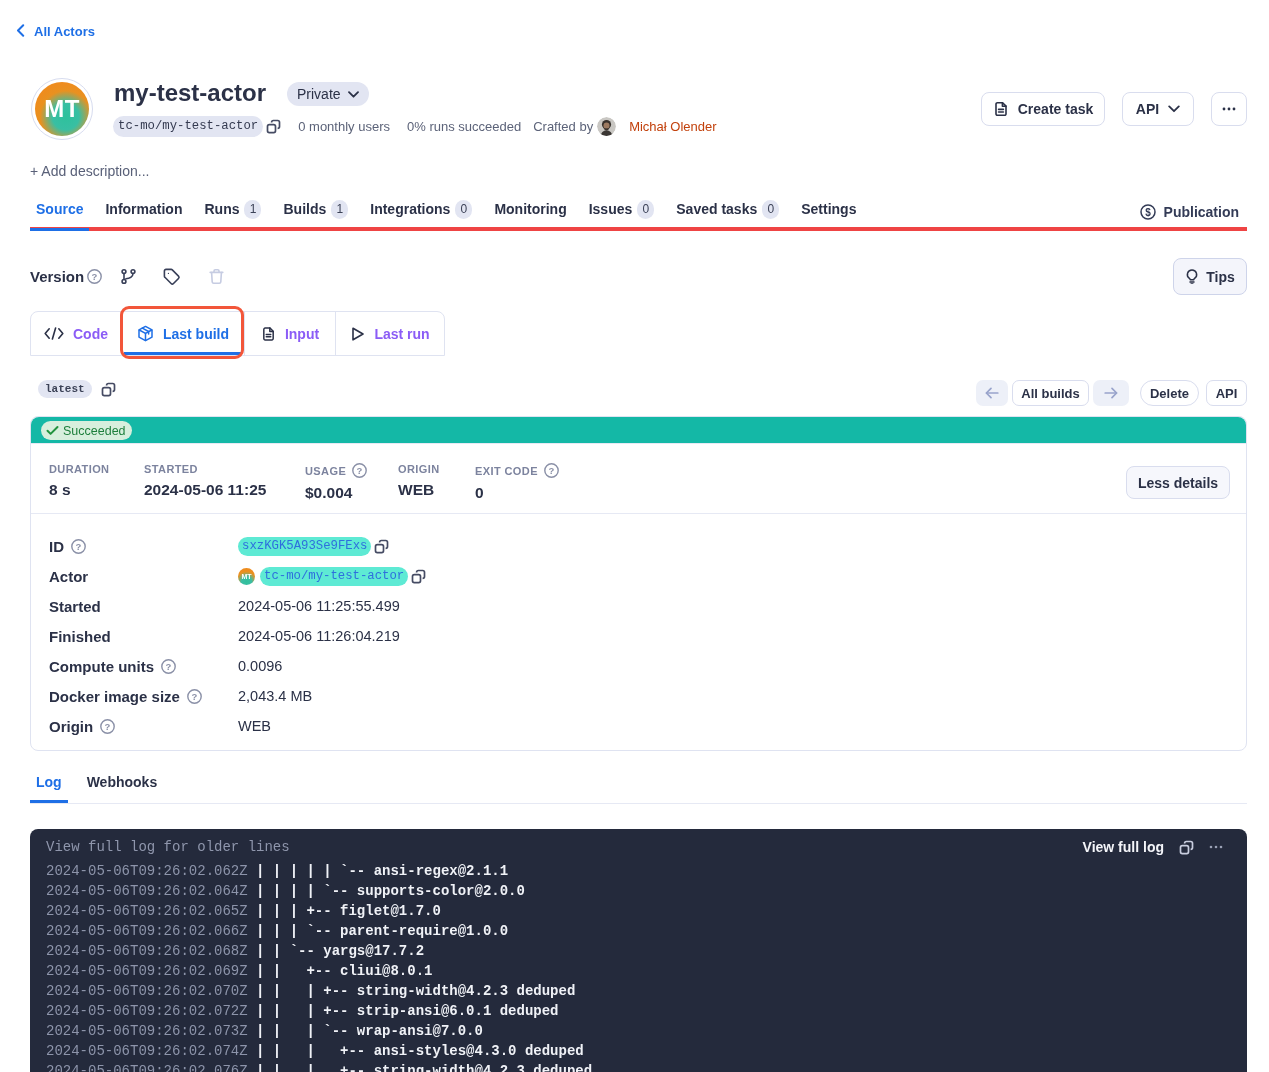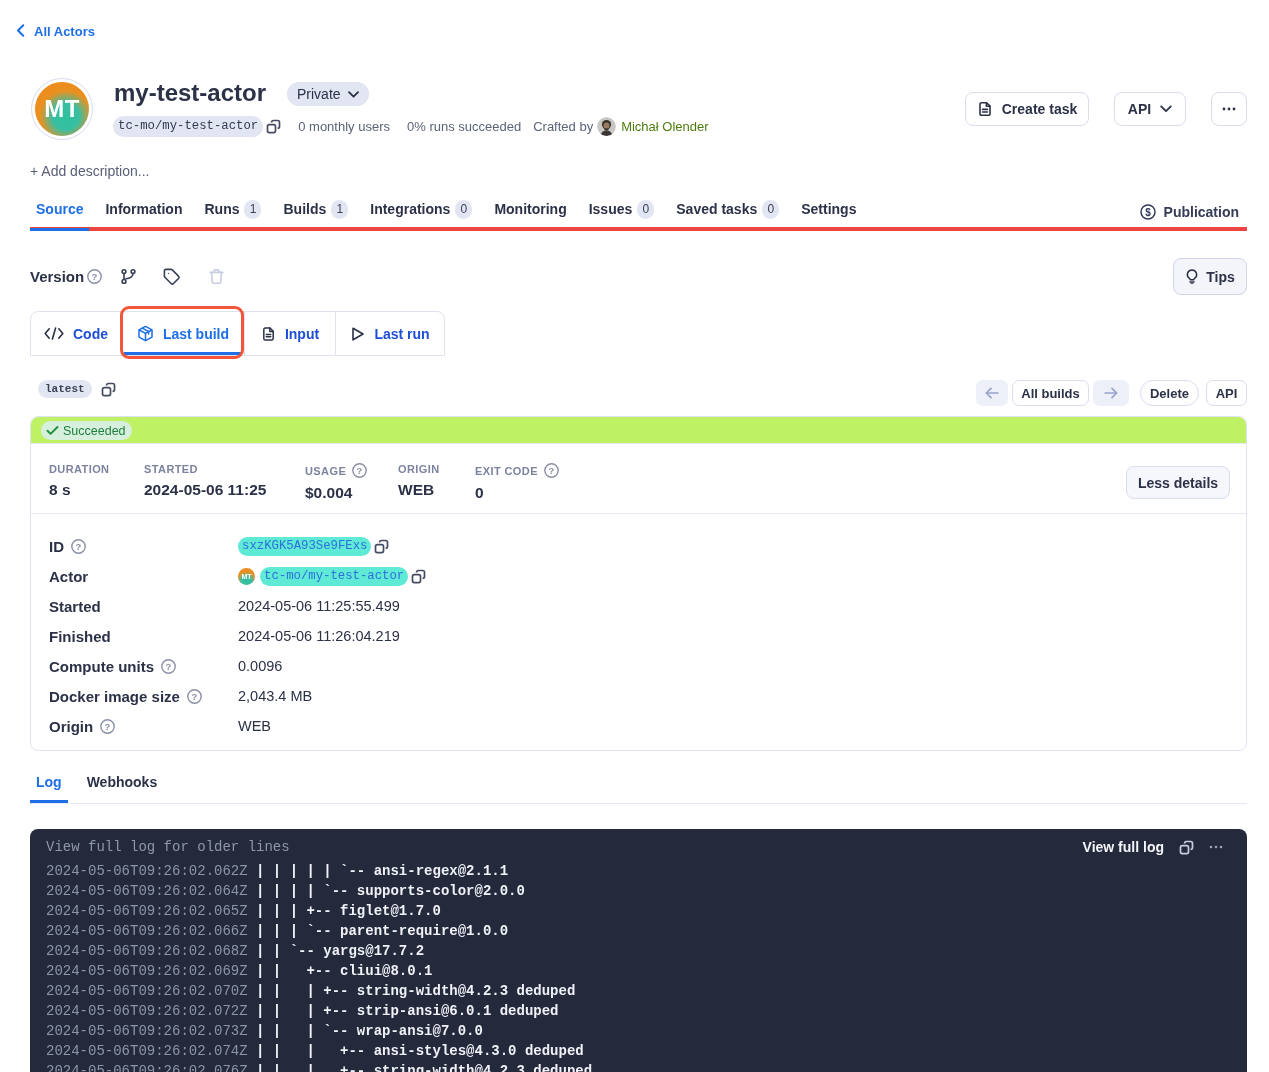--- a/index.html
+++ b/index.html
@@ -11,21 +11,21 @@
 
 .backlink { left:16px; top:24px; display:flex; align-items:flex-start; gap:9px; color:#1e6fe6; font-size:13px; font-weight:bold; }
 
 
 .avatar { left:31px; top:78px; width:62px; height:62px; border-radius:50%; border:1px solid #d7dcef; background:#fff; display:flex; align-items:center; justify-content:center; }
 .avatar-in { width:54px; height:54px; border-radius:50%; background:radial-gradient(circle 33px at 57% 64%, #2ec19c 0%, #38bfa3 40%, #e99120 78%, #ee8c1e 100%); color:#fff; font-weight:bold; font-size:24px; display:flex; align-items:center; justify-content:center; letter-spacing:.3px; }
 .title { left:114px; top:79px; font-size:24px; font-weight:bold; letter-spacing:0; }
 .privpill { left:287px; top:82px; height:24px; padding:0 10px; border-radius:12px; background:#e2e5f2; display:flex; align-items:center; gap:7px; font-size:14px; color:#2b3147; }
 .metarow { left:113px; top:115px; height:22px; display:flex; align-items:center; font-size:13px; color:#5c6379; }
 .codepill { height:21px; padding:0 5px; border-radius:11px; background:#e2e5f2; color:#343a50; font-size:12.3px; display:flex; align-items:center; font-family:"Liberation Mono",monospace; }
-.hdrbtns { right:22px; top:92px; display:flex; gap:25px; }
+.hdrbtns { right:22px; top:92px; display:flex; gap:17px; }
 .btn { height:34px; border:1px solid #d9ddee; border-radius:8px; background:#fff; display:flex; align-items:center; justify-content:center; gap:9px; font-size:14px; font-weight:bold; color:#2b3147; }
 .adddesc { left:30px; top:163px; font-size:14px; color:#596078; }
 
 
 .maintabs { left:30px; right:22px; top:194px; height:37px; border-bottom:4px solid #ef4444; display:flex; align-items:flex-start; }
 .mtab { margin-right:10px; padding:0 6px 7px 6px; height:37px; font-size:14px; font-weight:bold; color:#2b3147; display:flex; align-items:center; gap:5px; }
 .mtab .cnt { background:#e2e5f2; color:#3c4257; min-width:17px; height:19px; border-radius:10px; font-size:12px; display:flex; align-items:center; justify-content:center; padding:0 5px; font-weight:normal; }
 .mtab.active { color:#1e6fe6; box-shadow:inset 0 -3px 0 #1e6fe6; }
 .pubright { position:absolute; right:8px; top:0; height:36px; display:flex; align-items:center; gap:8px; font-size:14px; font-weight:bold; color:#333b56; }
 
@@ -34,37 +34,37 @@
 .vlabel { font-size:15px; font-weight:bold; color:#2b3147; }
 .qicon { width:15px; height:15px; margin-left:3px; }
 .select { margin-left:9px; width:237px; height:37px; border:1px solid #d9ddee; border-radius:8px; background:#fff; display:flex; align-items:center; position:relative; }
 .select .txt { margin-left:13px; font-size:14px; color:#2b3147; }
 .select .vdiv { position:absolute; right:36px; top:5px; bottom:5px; width:1px; background:#dfe3f1; }
 .iconbtn { width:36px; height:36px; display:flex; align-items:center; justify-content:center; }
 .tipsbtn { position:absolute; right:22px; top:258px; width:74px; height:37px; border:1px solid #ced4ea; border-radius:8px; background:#f4f5fb; display:flex; align-items:center; justify-content:center; gap:7px; font-size:14px; font-weight:bold; }
 
 
 .subtabs { left:30px; top:311px; height:45px; display:flex; border:1px solid #dfe3f1; border-radius:8px 8px 0 0; background:#fff; }
-.stab { display:flex; align-items:center; justify-content:center; gap:9px; font-size:14px; font-weight:bold; color:#1d4ed8; border-right:1px solid #dfe3f1; position:relative; }
+.stab { display:flex; align-items:center; justify-content:center; gap:9px; font-size:14px; font-weight:bold; color:#8b5cf6; border-right:1px solid #dfe3f1; position:relative; }
 .stab:last-child { border-right:none; }
 .stab.active { color:#1e6fe6; }
 .stab.active .ul { position:absolute; left:2px; right:2px; bottom:0px; height:3px; background:#1e6fe6; }
 .hilite { left:120px; top:306px; width:124px; height:53px; border:3px solid #f2563a; border-radius:9px; }
 
 
 .h2row { left:30px; top:380px; font-size:23.5px; font-weight:bold; letter-spacing:0; display:flex; align-items:center; }
 .h2row .bmid { color:#6e7691; }
 .latestpill { margin-left:8px; height:18px; padding:0 7px; border-radius:9px; background:#e2e5f2; color:#3c4257; font-size:11px; font-family:"Liberation Mono",monospace; display:flex; align-items:center; }
 .h2btns { right:22px; top:380px; display:flex; gap:7px; align-items:center; }
 .sbtn { height:26px; border:1px solid #d9ddee; border-radius:7px; background:#fff; display:flex; align-items:center; justify-content:center; font-size:13px; font-weight:bold; color:#2b3147; }
 .sbtn.dis { border:none; background:#edf0f8; }
 
 
 .card { left:30px; right:22px; top:416px; height:335px; border:1px solid #dfe3f1; border-radius:8px; background:#fff; }
-.cardstrip { height:27px; background:#bef264; border-bottom:1px solid #e6e9f4; border-radius:8px 8px 0 0; position:relative; }
+.cardstrip { height:27px; background:#14b8a6; border-bottom:1px solid #e6e9f4; border-radius:8px 8px 0 0; position:relative; }
 .okbadge { position:absolute; left:10px; top:4px; height:19px; padding:0 6px 0 5px; background:#d7efdd; border-radius:10px; color:#1d7f3c; font-size:12.5px; display:flex; align-items:center; gap:4px; }
 .statsrow { height:70px; border-bottom:1px solid #e6e9f4; position:relative; }
 .scol { position:absolute; top:19px; }
 .slabel { font-size:11px; font-weight:bold; letter-spacing:.4px; color:#7c839e; display:flex; align-items:center; gap:6px; }
 .sval { margin-top:6px; font-size:15.5px; font-weight:bold; color:#2b3147; }
 .lessbtn { position:absolute; right:16px; top:22px; width:104px; height:33px; border:1px solid #d9ddee; border-radius:8px; background:#f6f7fc; display:flex; align-items:center; justify-content:center; font-size:14px; font-weight:bold; }
 .drow { position:absolute; left:18px; right:18px; height:30px; display:flex; align-items:center; }
 .dlabel { font-size:15px; font-weight:bold; color:#2b3147; display:flex; align-items:center; gap:7px; }
 .dval { position:absolute; left:189px; font-size:14.5px; color:#2b3147; display:flex; align-items:center; }
 .bluepill { height:19px; padding:0 4px; border-radius:10px; background:#5eead4; color:#2e6fdd; font-size:12.3px; font-family:"Liberation Mono",monospace; display:flex; align-items:center; }
@@ -123,21 +123,21 @@
         </defs>
         <g clip-path="url(#avc)">
           <circle cx="9.5" cy="9.5" r="9.5" fill="#c9c7c3"></circle>
           <path d="M3.7 19a5.8 5.8 0 0 1 11.6 0z" fill="#3a3633"></path>
           <circle cx="9.5" cy="7.6" r="4.6" fill="#38322d"></circle>
           <ellipse cx="9.5" cy="8.6" rx="3" ry="3.2" fill="#9c7a61"></ellipse>
           <path d="M6.4 10.2c.2 2 1.4 3.2 3.1 3.2s2.9-1.2 3.1-3.2c-.9 1-1.8 1.4-3.1 1.4s-2.2-.4-3.1-1.4z" fill="#38322d"></path>
         </g>
       </svg>
     </span>
-  <span style="margin-left:5px;color:#4d7c0f;">Michał Olender</span>
+  <span style="margin-left:13px;color:#c2410c;">Michał Olender</span>
 </div>
 <div class="abs hdrbtns">
   <div class="btn" style="width:124px;"><svg width="16" height="16" viewBox="0 0 16 16" fill="none" stroke="#2b3147" stroke-width="1.6" stroke-linecap="round" stroke-linejoin="round">
         <path d="M9.6 1.7H4.4A1.4 1.4 0 0 0 3 3.1v9.8a1.4 1.4 0 0 0 1.4 1.4h7.2a1.4 1.4 0 0 0 1.4-1.4V5.1z"></path>
         <path d="M9.4 1.7v3.6H13"></path>
         <path d="M5.6 8.4h4.8M5.6 11h4.8"></path>
       </svg> Create task</div>
   <div class="btn" style="width:72px;">API <svg width="12" height="8" viewBox="0 0 12 8" fill="none" stroke="#2b3147" stroke-width="1.8" stroke-linecap="round" stroke-linejoin="round">
         <path d="M1.2 1.4 6 6.2l4.8-4.8"></path>
       </svg></div>

